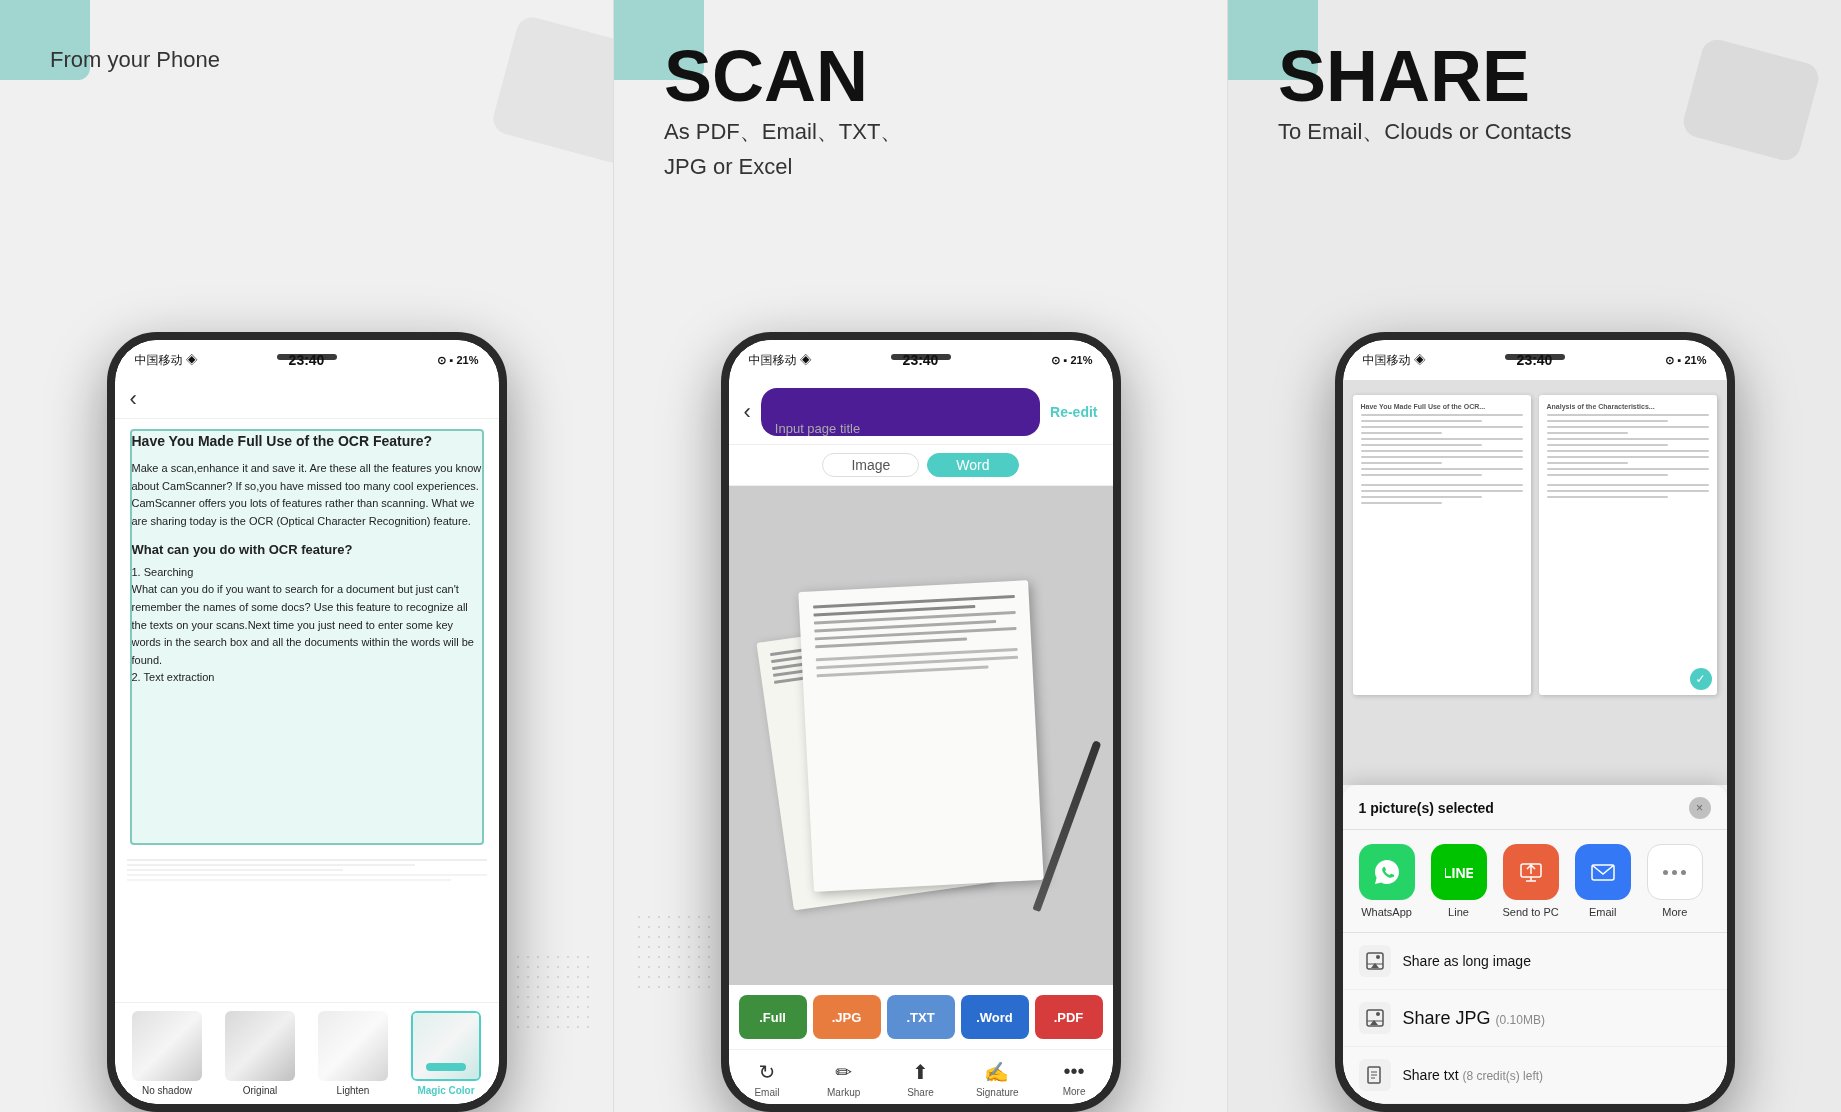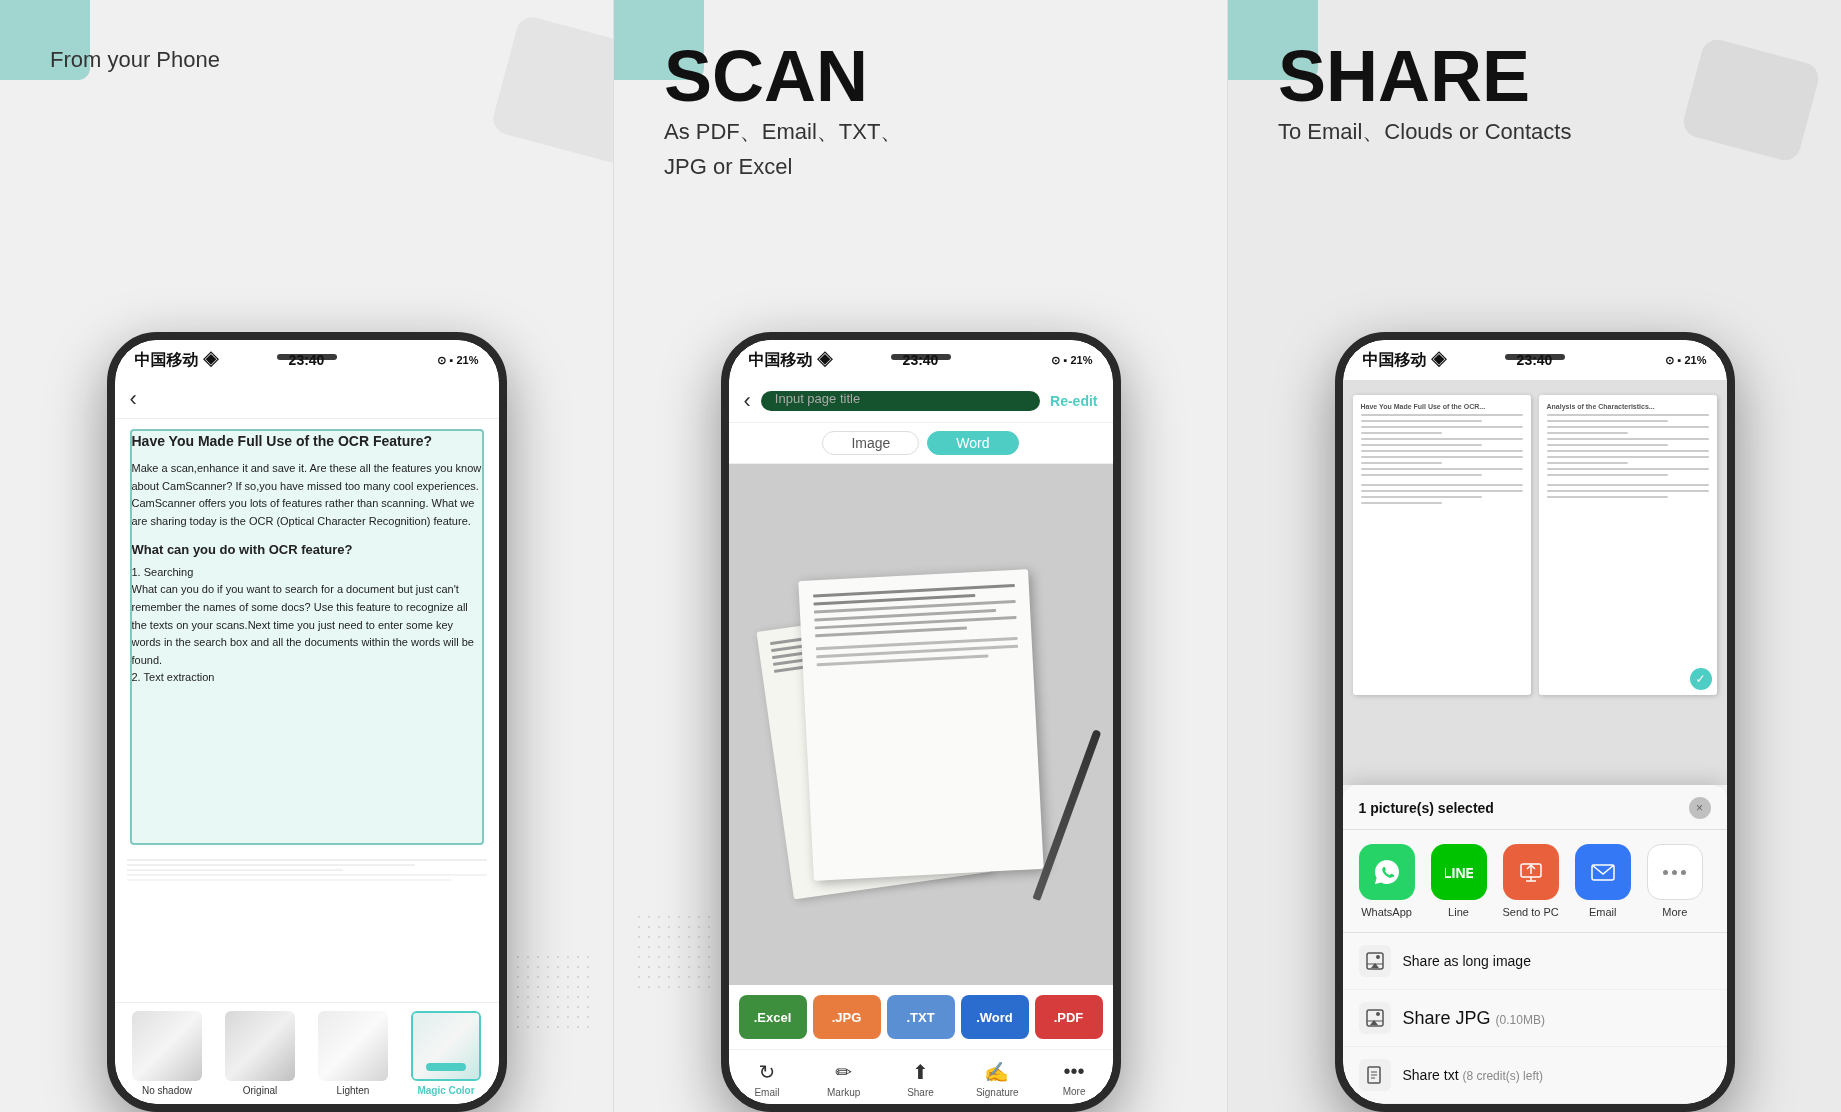--- a/index.html
+++ b/index.html
@@ -100,21 +100,21 @@
       background: #fff;
       display: flex;
       align-items: center;
       justify-content: space-between;
       padding: 0 20px;
       flex-shrink: 0;
       font-size: 13px;
       font-weight: 600;
       color: #111;
     }
-    .status-left { font-size: 16px; font-weight: 700; }
+    .status-left { font-size: 12px; font-weight: 400; }
     .status-right {
       display: flex;
       gap: 4px;
       align-items: center;
       font-size: 11px;
     }
 
     
     .scan-content {
       flex: 1;
@@ -214,25 +214,25 @@
       border-bottom: 1px solid #eee;
       gap: 10px;
     }
     .save-back-btn {
       font-size: 22px;
       color: #333;
       font-weight: 300;
     }
     .save-title-input {
       flex: 1;
-      height: 20px;
-      background: #14532d;
+      height: 48px;
+      background: #4c1d95;
       border-radius: 16px;
       display: flex;
-      align-items: flex-start;
+      align-items: flex-end;
       padding: 0 14px;
       font-size: 13px;
       color: #aaa;
     }
     .save-reedit {
       color: #4ecdc4;
       font-size: 14px;
       font-weight: 600;
     }
     .save-tabs {
@@ -641,21 +641,21 @@
               <div style="height:3px;background:#bbb;width:100%;margin-bottom:5px;border-radius:1px;"></div>
               <div style="height:3px;background:#bbb;width:100%;margin-bottom:5px;border-radius:1px;"></div>
               <div style="height:3px;background:#bbb;width:85%;margin-bottom:5px;border-radius:1px;"></div>
             </div>
 
             <div style="position:absolute;bottom:10px;right:10px;width:8px;height:180px;background:linear-gradient(to bottom,#333,#555);border-radius:4px 4px 2px 2px;transform:rotate(20deg);"></div>
           </div>
         </div>
 
         <div class="format-pills">
-          <div class="format-pill pill-excel">.Excel</div>
+          <div class="format-pill pill-excel">.Full</div>
           <div class="format-pill pill-jpg">.JPG</div>
           <div class="format-pill pill-txt">.TXT</div>
           <div class="format-pill pill-word">.Word</div>
           <div class="format-pill pill-pdf">.PDF</div>
         </div>
 
         <div class="save-bottom-toolbar">
           <div class="toolbar-btn">
             <span class="toolbar-icon">↻</span>
             <span>Email</span>

